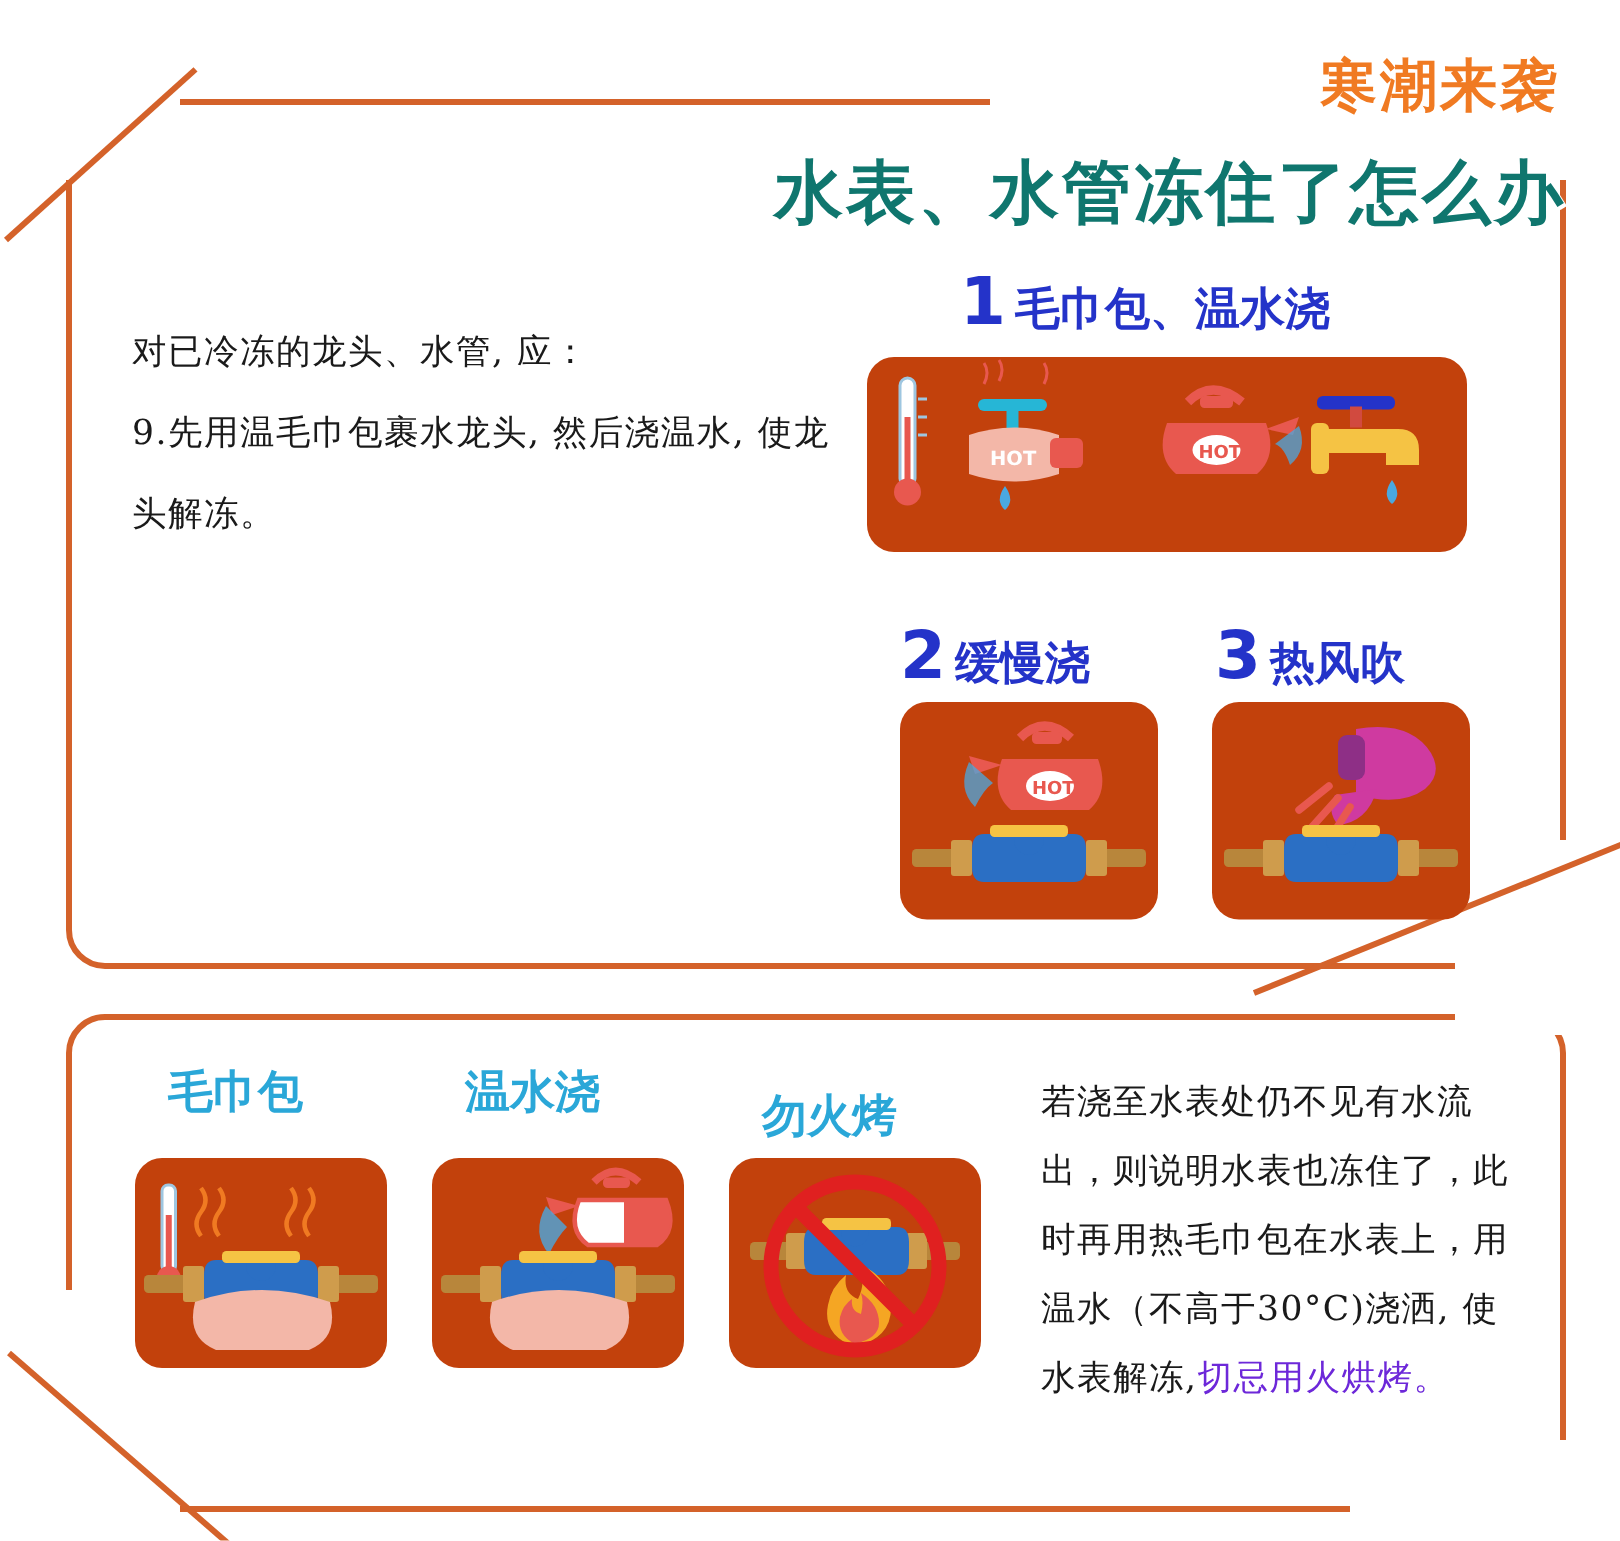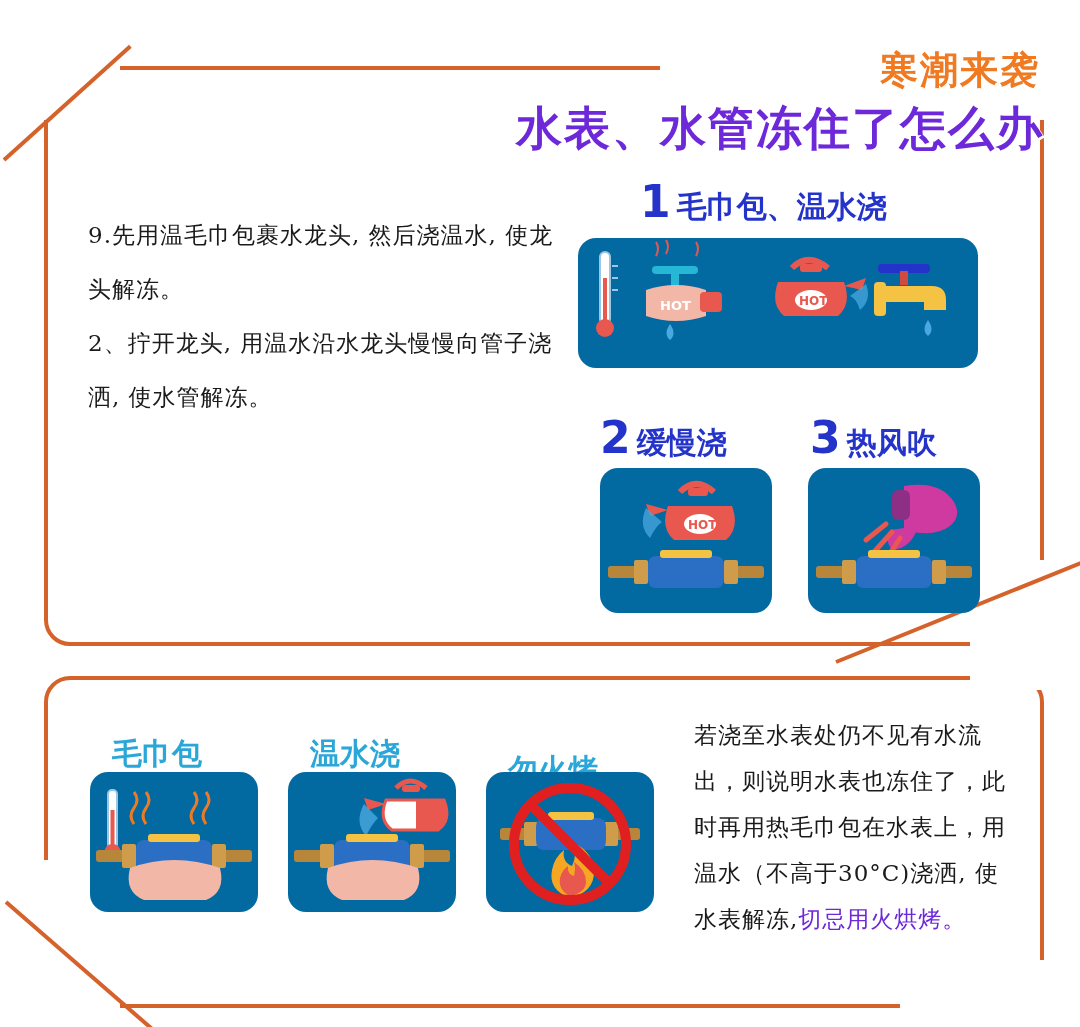--- a/index.html
+++ b/index.html
@@ -48,28 +48,27 @@
 
   
   .header-top {
     position: absolute;
     right: 40px; top: 32px;
     font-size: 38px;
     font-weight: bold;
     color: #f07a22;
     letter-spacing: 2px;
     font-family: "DejaVu Sans", sans-serif;
-    margin-top: 13px;
   }
   .header-main {
     position: absolute;
     right: 36px; top: 98px;
     font-size: 46px;
     font-weight: bold;
-    color: #6d28d9;
+    color: #0f766e;
     letter-spacing: 2px;
     font-family: "DejaVu Sans", sans-serif;
     text-shadow: 2px 2px 0 #ffffff;
   }
 
   
   .left-text {
     position: absolute;
     left: 88px; top: 208px;
     width: 470px;
@@ -93,38 +92,37 @@
   .step-num { font-size: 44px; margin-right: 6px; }
   .step-label { font-size: 30px; text-align: center; }
 
   #step1 { left: 640px; top: 176px; }
   #step2 { left: 600px; top: 412px; }
   #step3 { left: 810px; top: 412px; }
 
   
   .panel {
     position: absolute;
-    background: #0369a1;
+    background: #c2410c;
     border-radius: 18px;
   }
   #panel1 { left: 578px; top: 238px; width: 400px; height: 130px; }
   #panel2 { left: 600px; top: 468px; width: 172px; height: 145px; }
   #panel3 { left: 808px; top: 468px; width: 172px; height: 145px; }
   #panelA { left: 90px; top: 772px; width: 168px; height: 140px; }
   #panelB { left: 288px; top: 772px; width: 168px; height: 140px; }
   #panelC { left: 486px; top: 772px; width: 168px; height: 140px; }
 
   
   .cap {
     position: absolute;
     font-size: 30px;
     font-weight: bold;
     color: #2aa7d8;
     font-family: "DejaVu Sans", sans-serif;
-    margin-top: 26px;
   }
   #capA { left: 112px; top: 708px; }
   #capB { left: 310px; top: 708px; }
   #capC { left: 508px; top: 724px; }
 
   
   .right-text {
     position: absolute;
     left: 694px; top: 712px;
     width: 320px;
@@ -151,22 +149,22 @@
 <div class="mask mask-br2"></div>
 
 <div class="slash slash-tl"></div>
 <div class="slash slash-rr"></div>
 <div class="slash slash-bl"></div>
 
 <div class="header-top">寒潮来袭</div>
 <div class="header-main">水表、水管冻住了怎么办</div>
 
 <div class="left-text">
+  <p>对已冷冻的龙头、水管, 应：</p>
   <p>9.先用温毛巾包裹水龙头, 然后浇温水, 使龙头解冻。</p>
-  <p>2、拧开龙头, 用温水沿水龙头慢慢向管子浇洒, 使水管解冻。</p>
 </div>
 
 <div class="step-head" id="step1">
   <span class="step-num">1</span>
   <span class="step-label">毛巾包、温水浇</span>
 </div>
 <div class="step-head" id="step2">
   <span class="step-num">2</span>
   <span class="step-label">缓慢浇</span>
 </div>

